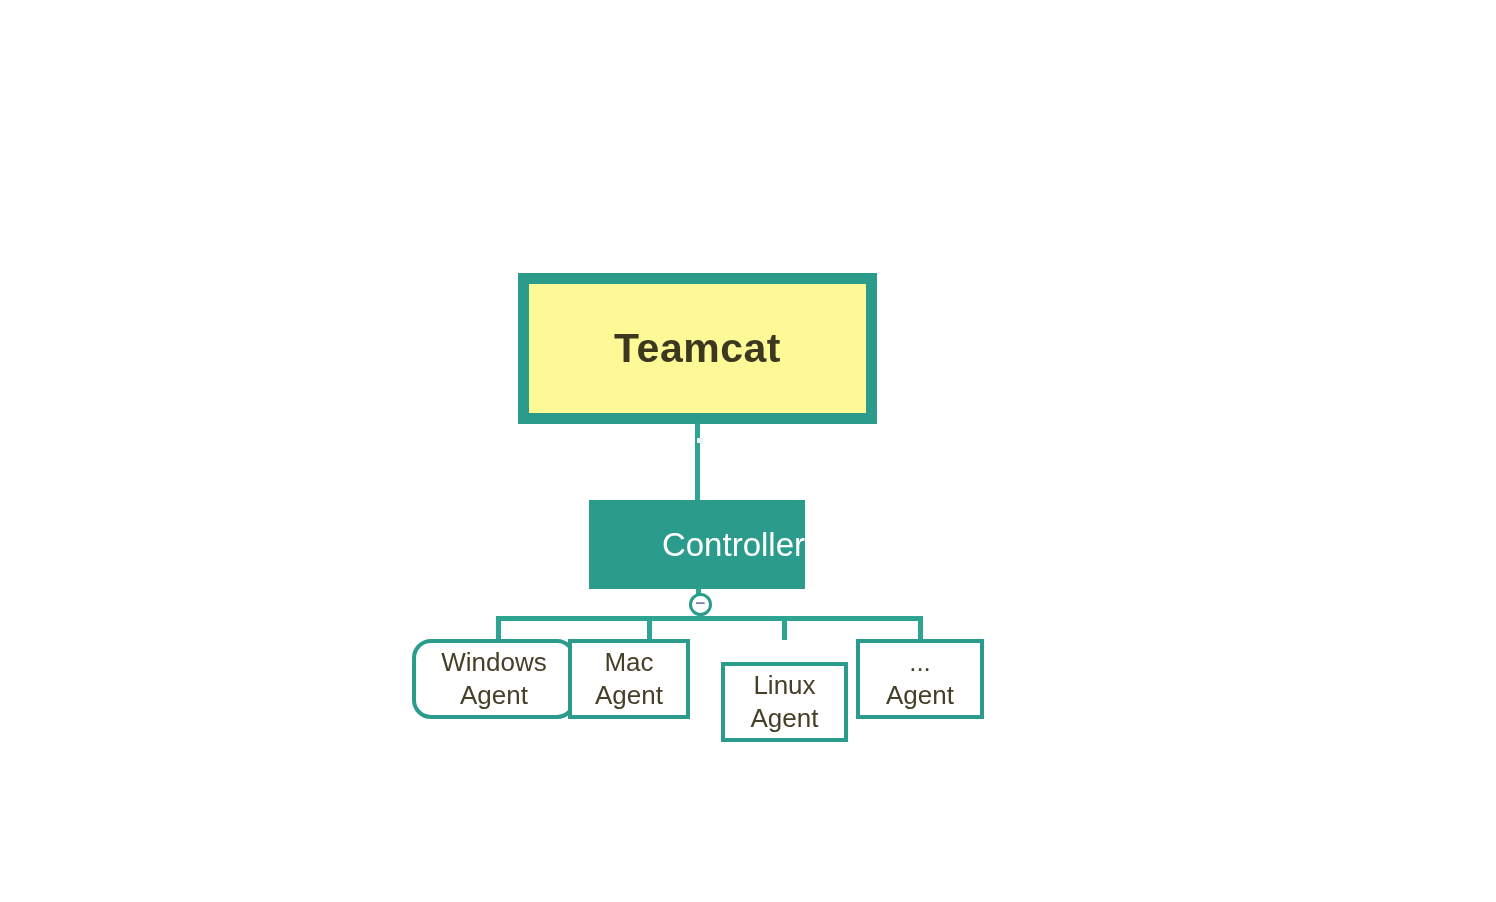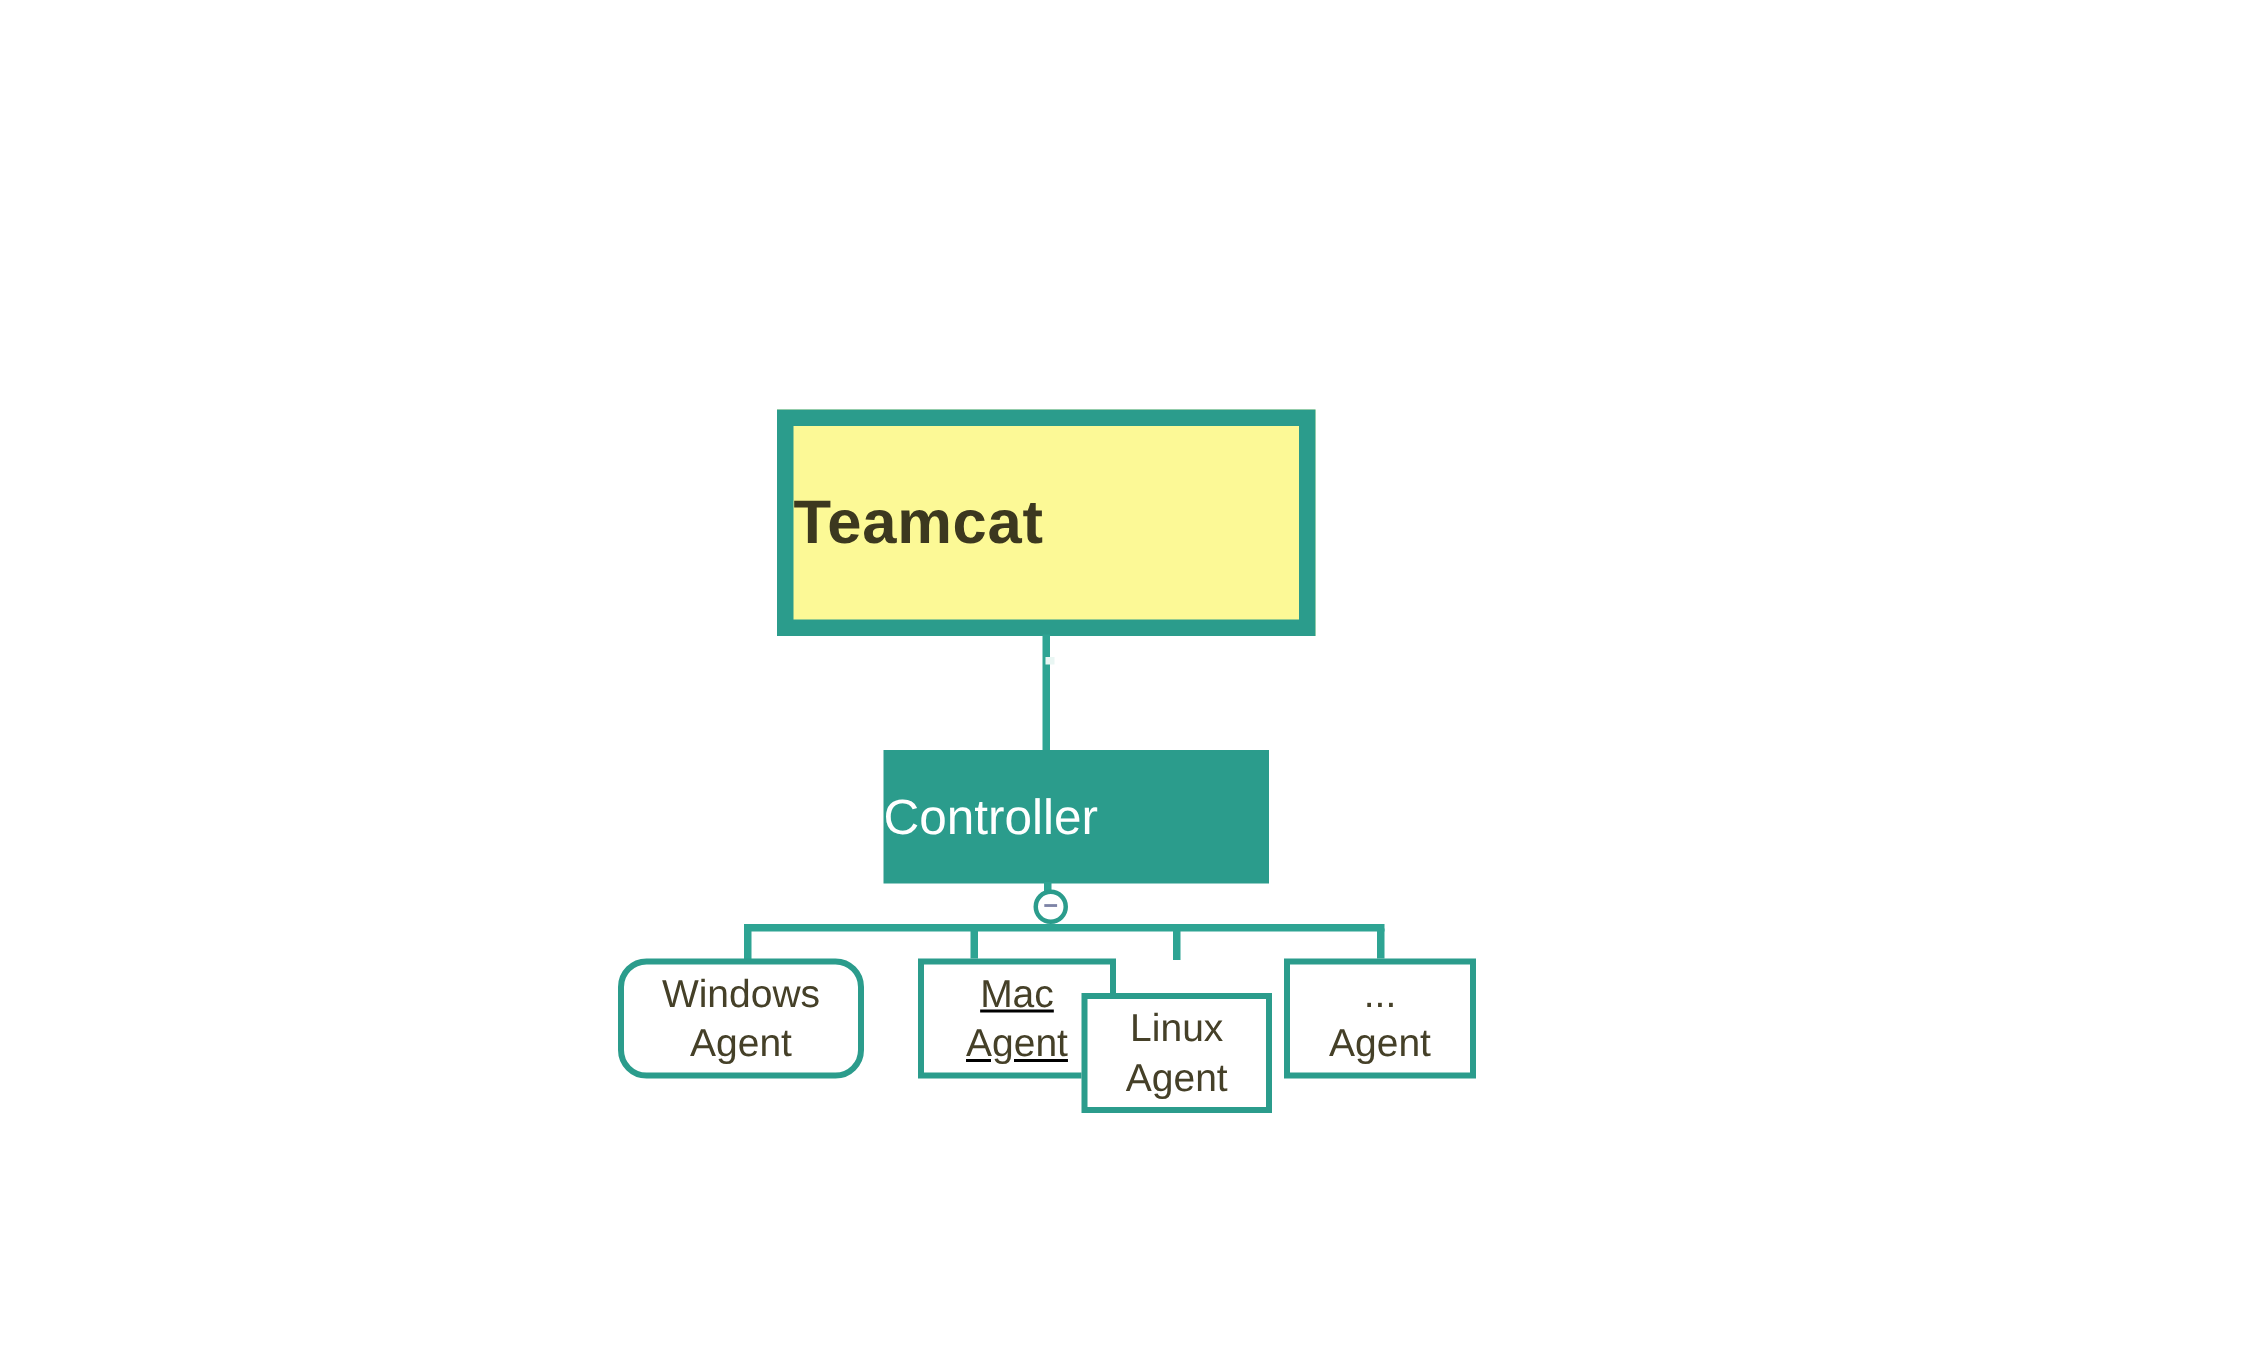--- a/index.html
+++ b/index.html
@@ -17,21 +17,21 @@
   }
   .canvas * { box-sizing: border-box; }
 
   
   .node-root {
     position: absolute;
     left: 518px; top: 273px;
     width: 359px; height: 151px;
     background: var(--node-fill-yellow, #FCF996);
     border: 11px solid var(--teal, #2B9C8C);
-    display: flex; align-items: center; 
+    display: flex; align-items: center; justify-content: center;
   }
   .root-label {
     font-size: 41px;
     font-weight: 700;
     color: var(--root-text, #3C381F);
     letter-spacing: 0.5px;
   }
 
   
   .conn { position: absolute; background: var(--connector, #2EA493); }
@@ -50,23 +50,23 @@
     left: 697px; top: 438px;
     width: 6px; height: 5px;
     background: var(--handle, #E9F6F3);
     z-index: 2;
   }
 
   
   .node-controller {
     position: absolute;
     left: 589px; top: 500px;
-    width: 257px; height: 89px;
+    width: 216px; height: 89px;
     background: var(--teal, #2B9C8C);
-    display: flex; align-items: center; justify-content: flex-start;
+    display: flex; align-items: center; justify-content: flex-end;
   }
   .controller-label {
     font-size: 33px;
     font-weight: 400;
     color: var(--controller-text, #ffffff);
   }
 
   
   .toggle {
     position: absolute;
@@ -90,21 +90,21 @@
   
   .node-agent {
     position: absolute;
     top: 639px; height: 80px;
     background: #ffffff;
     border: 4.5px solid var(--teal, #2B9C8C);
     display: flex; align-items: center; justify-content: center;
     z-index: 1;
   }
   .agent-0 { left: 412px; width: 164px; border-radius: 19px; }
-  .agent-1 { left: 612px; width: 132px; text-decoration: underline; }
+  .agent-1 { left: 568px; width: 122px; }
   .agent-2 { left: 721px; width: 127px; margin-top: 23px; }
   .agent-3 { left: 856px; width: 128px; }
   .agent-label {
     font-size: 26px;
     line-height: 33px;
     color: var(--agent-text, #454028);
     text-align: center;
     white-space: pre-line;
   }
 </style>

